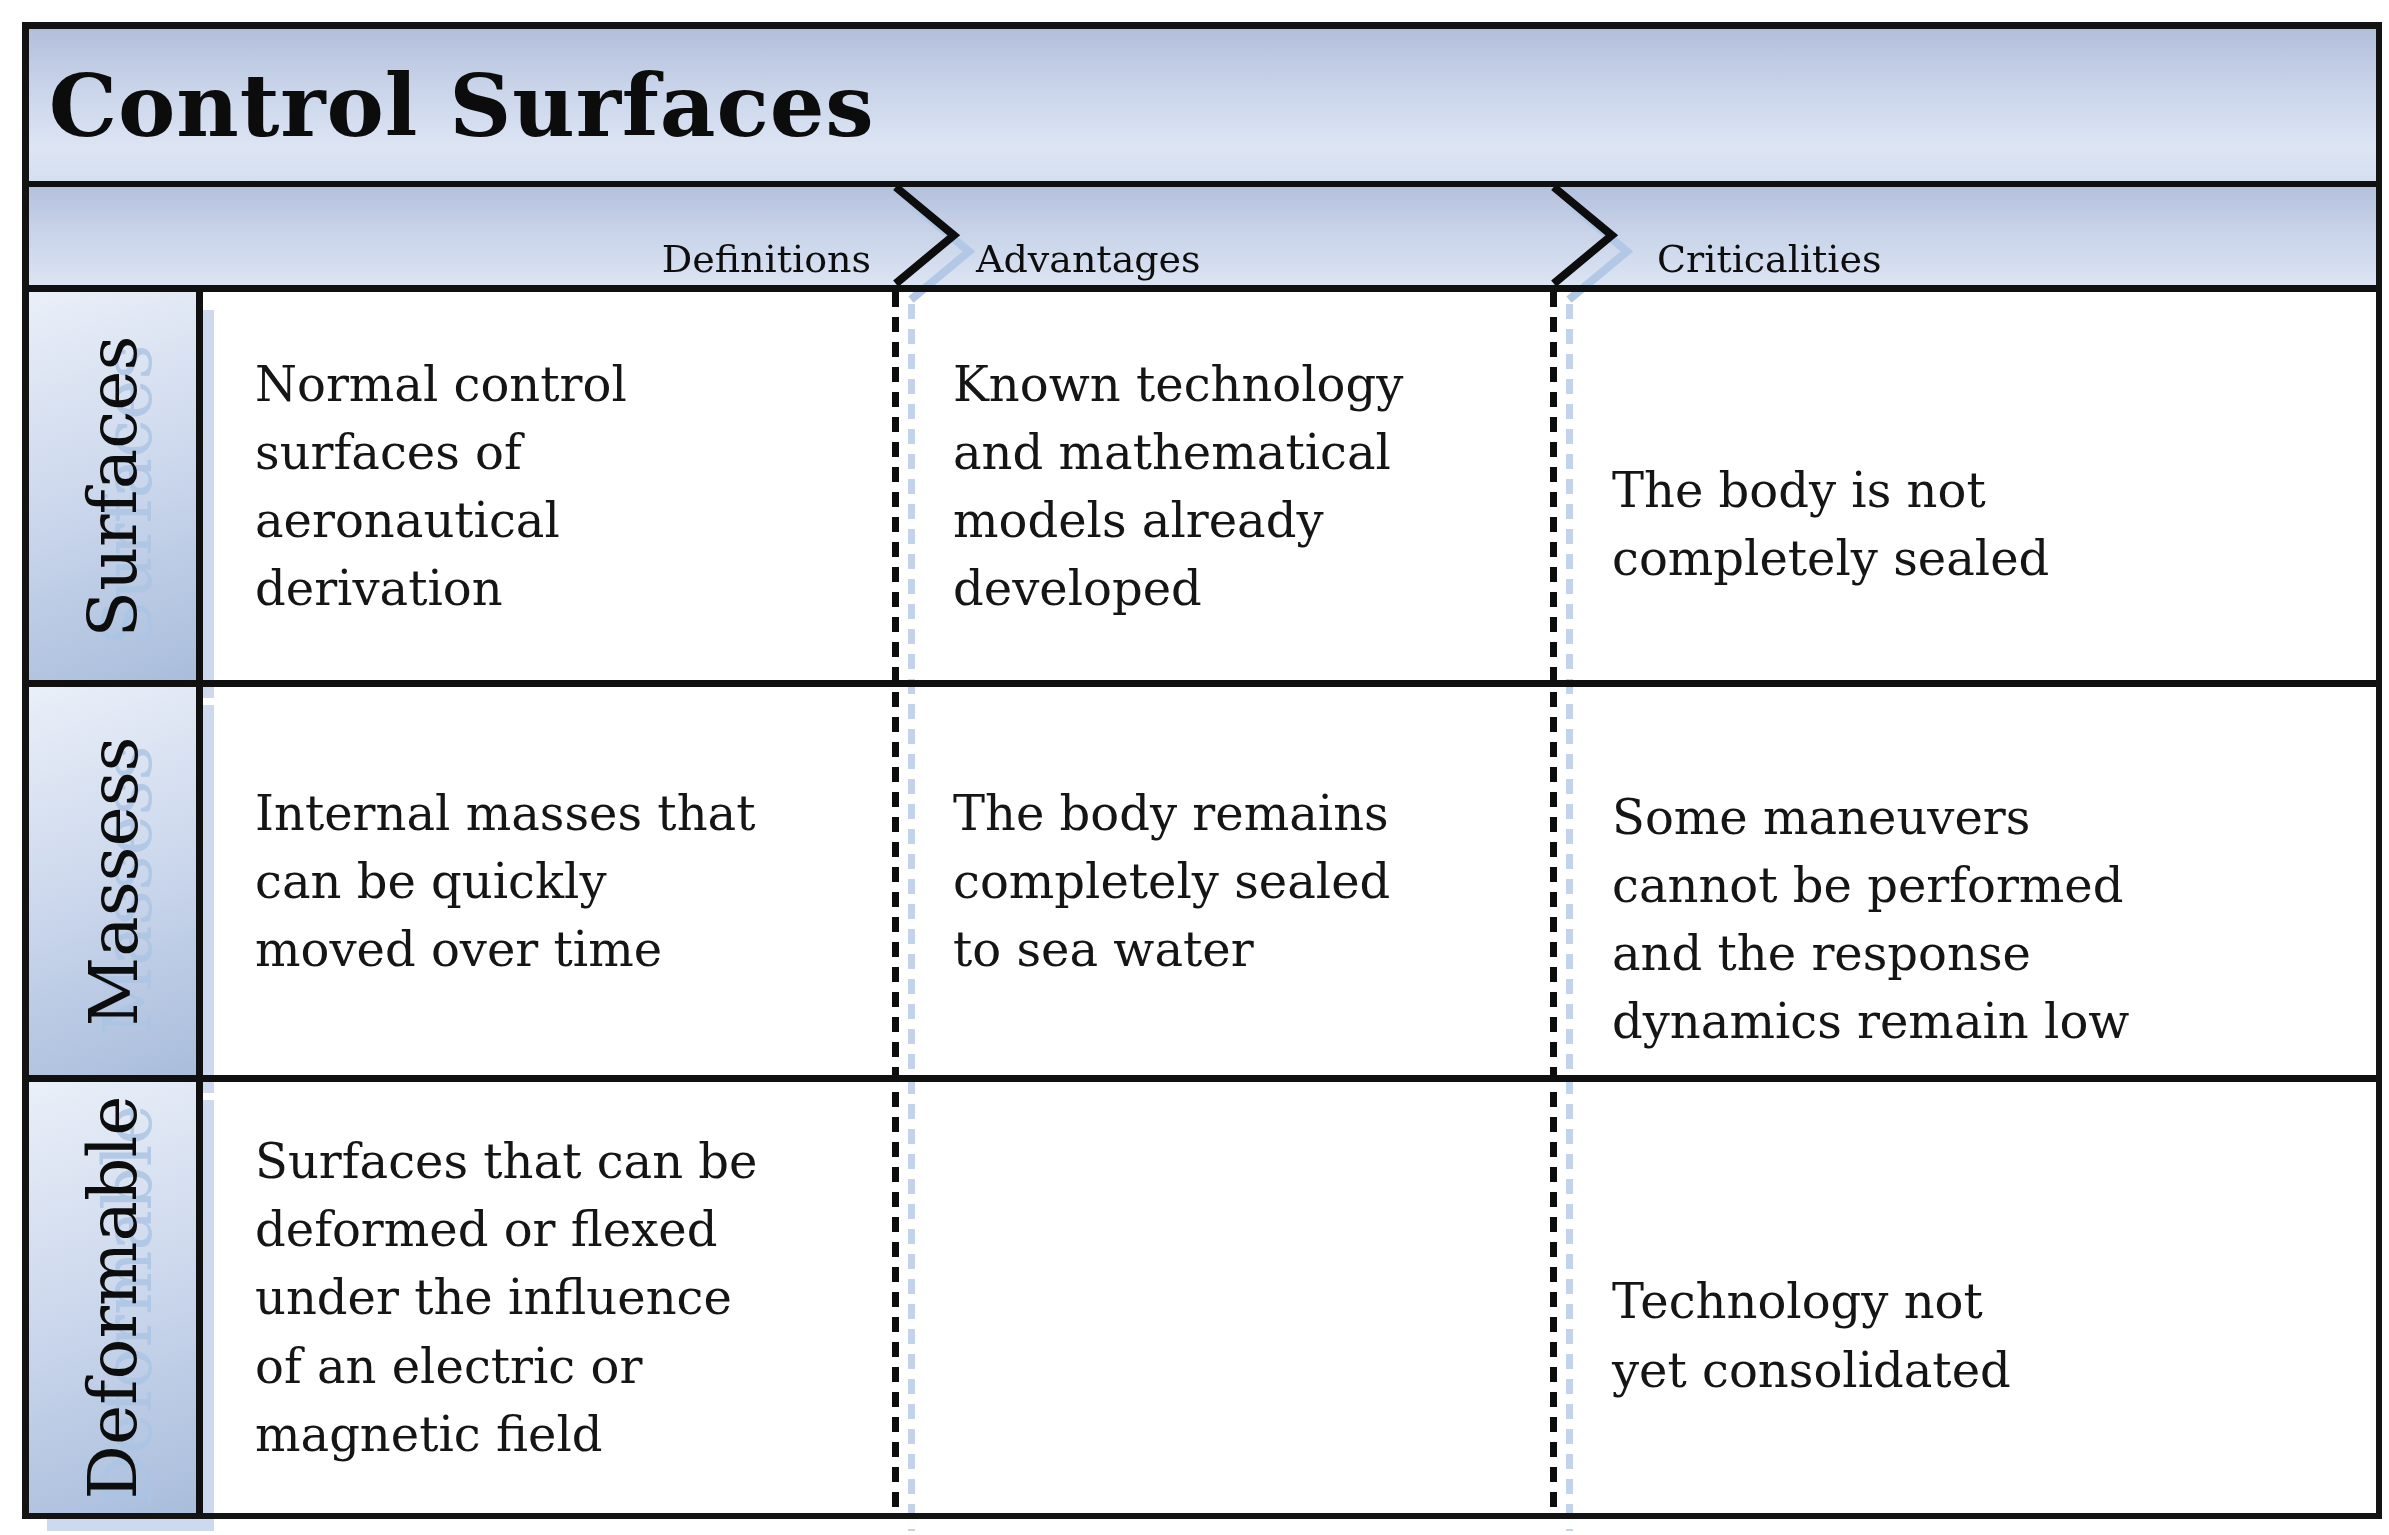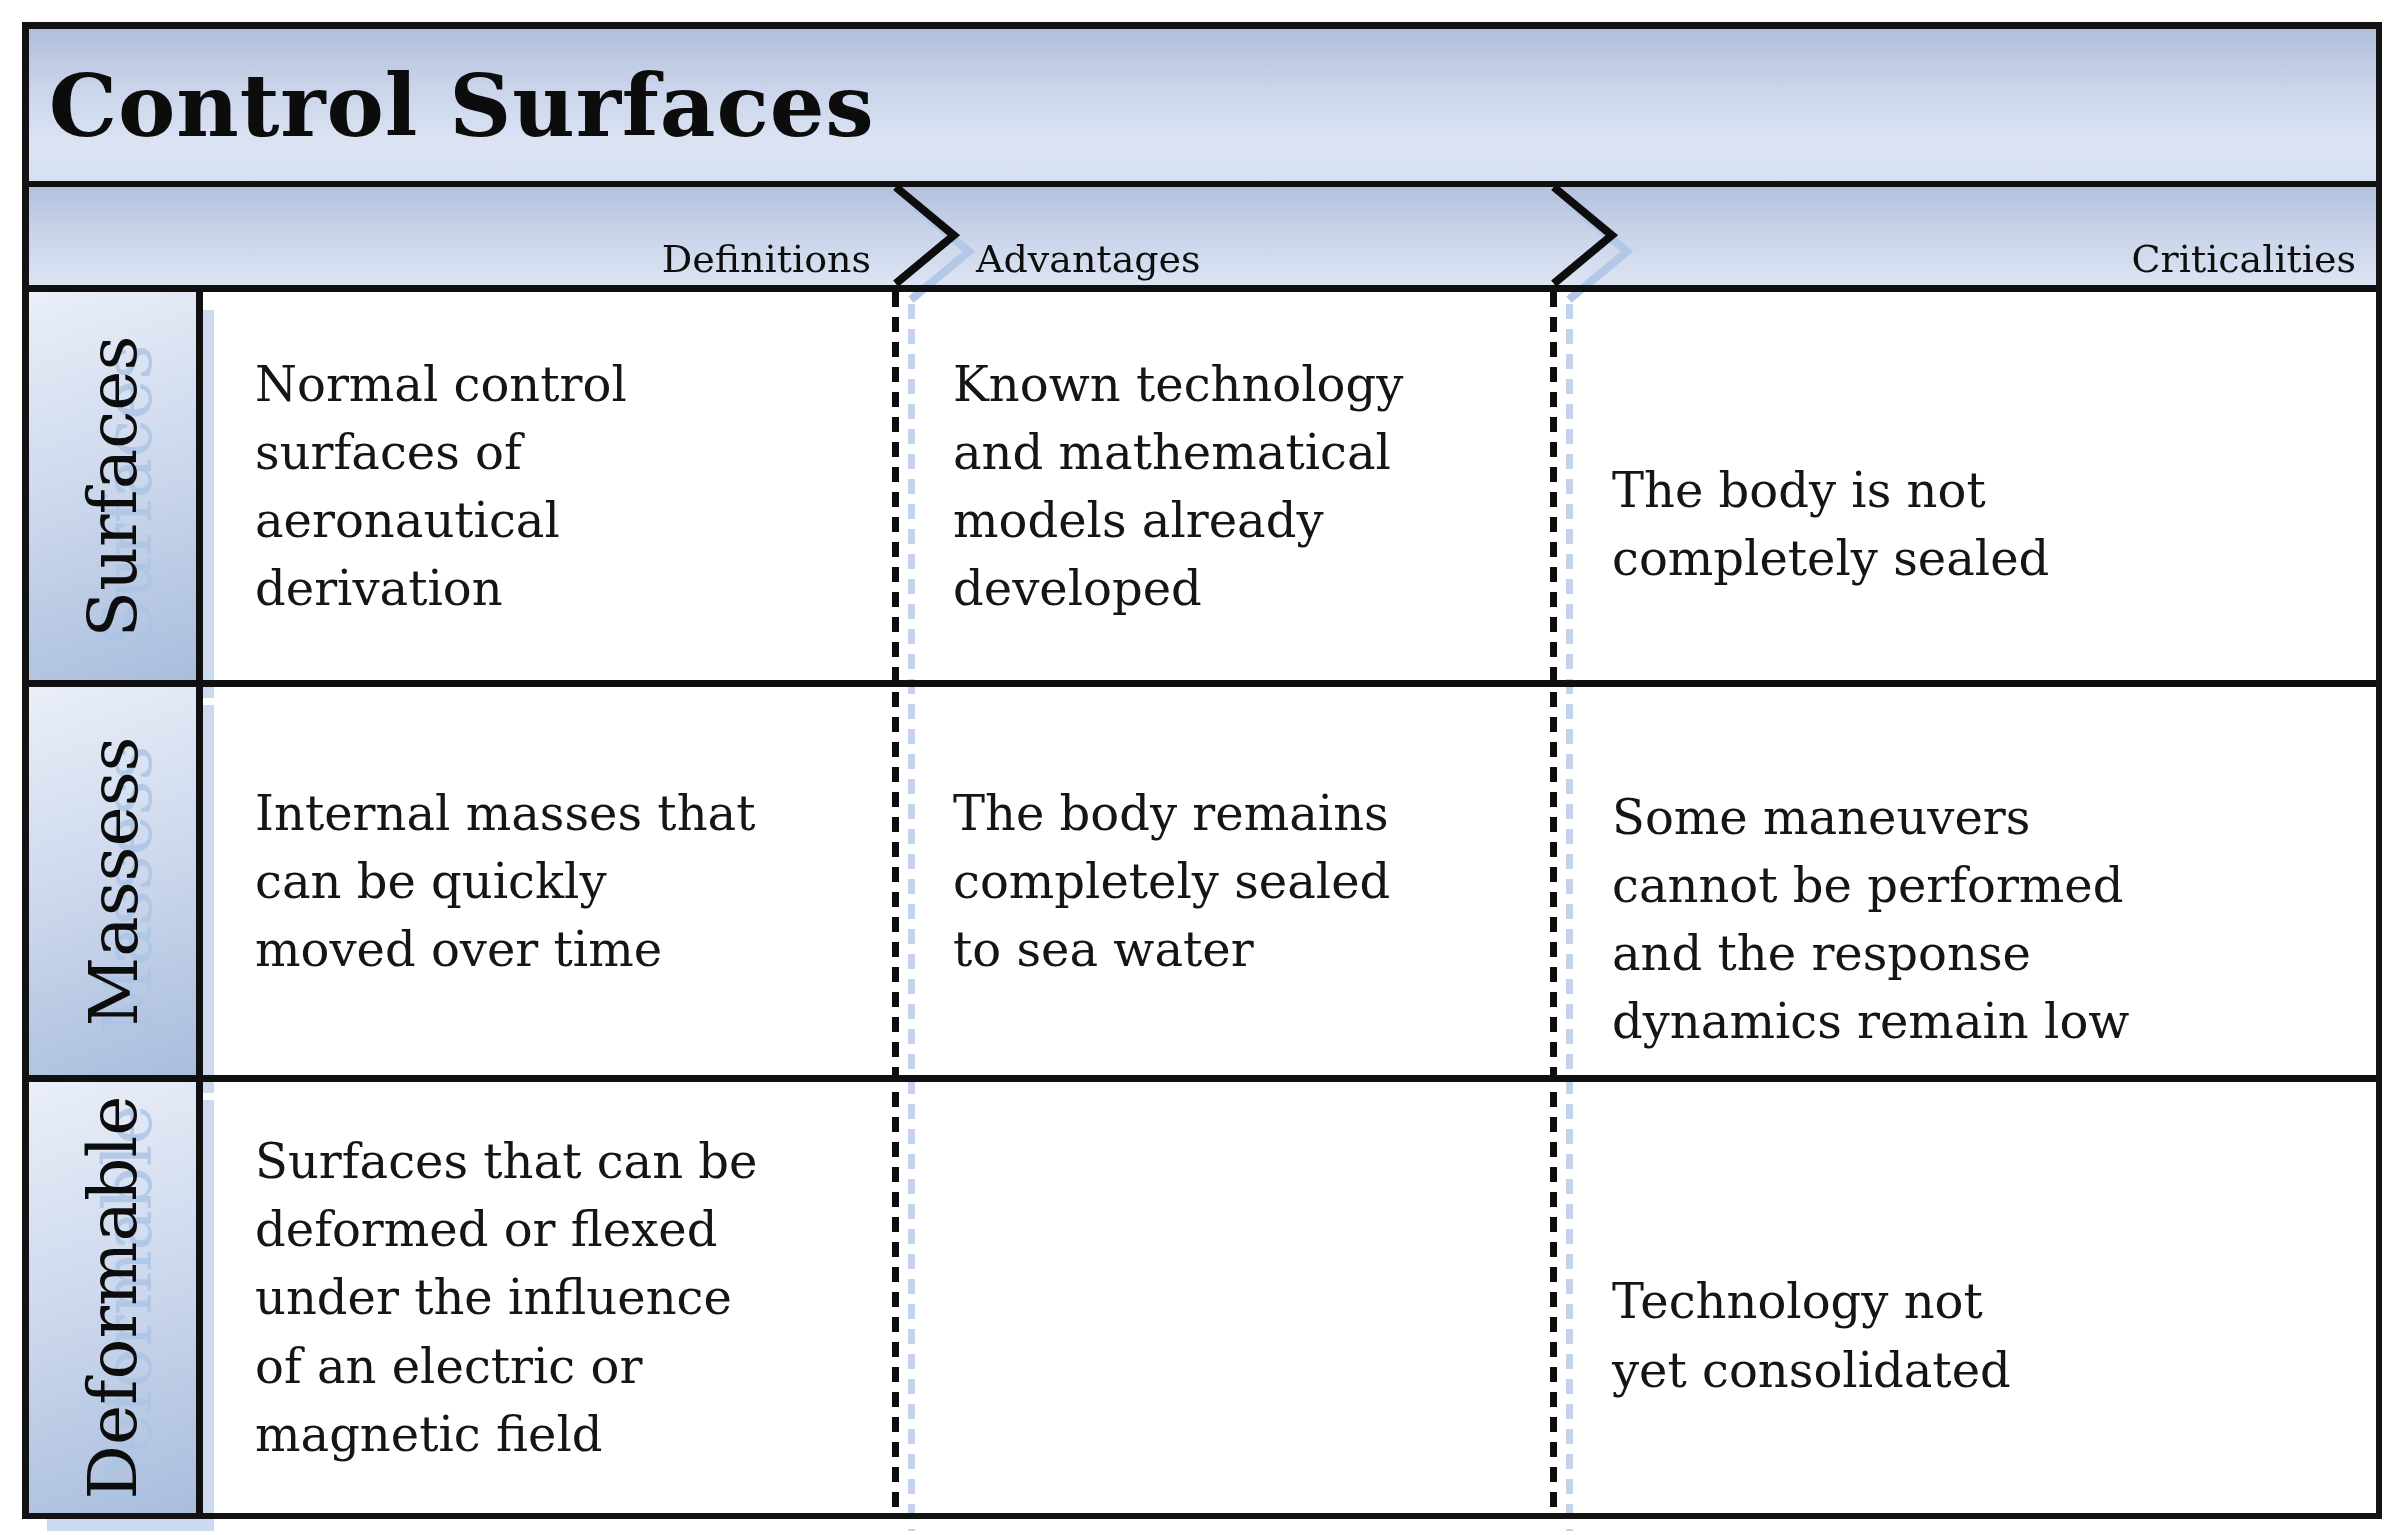--- a/index.html
+++ b/index.html
@@ -40,21 +40,21 @@
     z-index:1;
   }
   .head-label{
     top:187px;height:98px;line-height:98px;
     font-size:38px;color:#0e0e0e;white-space:nowrap;
     z-index:2;
     margin-top:23px;
   }
   #head-definitions{left:29px;width:842px;text-align:right;padding-right:36px;}
   #head-advantages{left:976px;width:627px;text-align:left;}
-  #head-criticalities{left:1657px;width:699px;text-align:right;}
+  #head-criticalities{left:1657px;width:699px;text-align:left;}
 
   .chev{z-index:4;overflow:visible;}
   #chevron-1{left:851px;top:187px;}
   #chevron-2{left:1509px;top:187px;}
 
   
   .hline{background:#101010;z-index:4;}
   #div-title {left:29px;top:181px;width:2347px;height:6.3px;}
   #div-header{left:29px;top:285px;width:2347px;height:7.2px;}
   #div-row1  {left:29px;top:680px;width:2347px;height:7.2px;}

